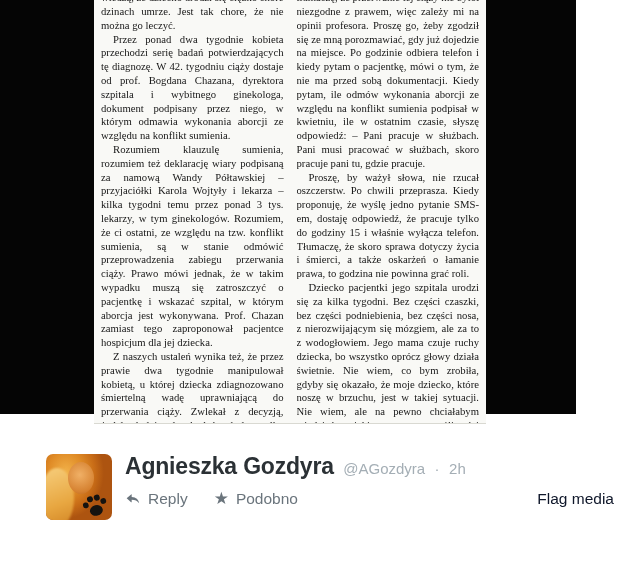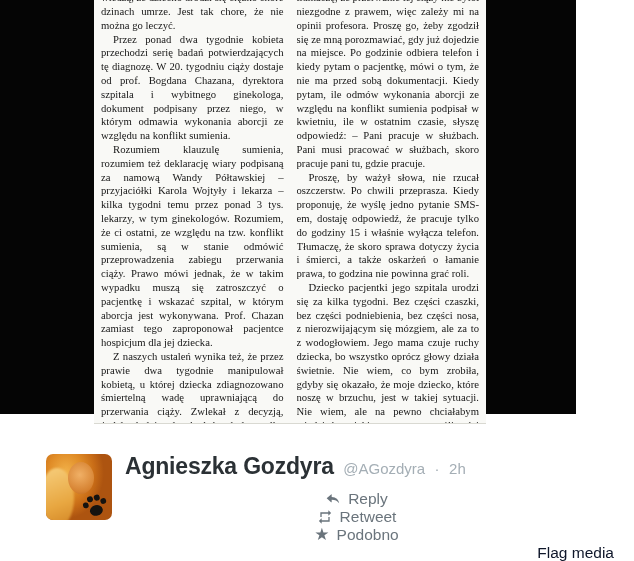--- a/index.html
+++ b/index.html
@@ -46,39 +46,39 @@
   .paw{position:absolute;right:2px;bottom:0px;width:30px;height:30px;transform:rotate(-14deg);}
   .paw svg{width:100%;height:100%;fill:#151310;}
   .tw-main{flex:1;min-width:0;padding-right:6px;}
   .byline{white-space:nowrap;line-height:24px;}
   .name{font-size:23px;font-weight:bold;color:#2b3135;letter-spacing:-0.2px;}
   .meta{font-size:15px;color:#a4aeb5;margin-left:5px;}
   .tw-text{
     margin-top:2px;font-size:17.5px;line-height:24px;color:#5a6166;max-width:478px;
   }
   .tw-link{color:#5a6166;text-decoration:none;word-break:break-all;}
-  .actions{display:flex;align-items:center;margin-top:9px;color:#6a747c;font-size:15.5px;flex-direction:column;}
+  .actions{display:flex;align-items:center;margin-top:9px;color:#6a747c;font-size:15.5px;}
   .action{display:flex;align-items:center;gap:7px;margin-right:26px;cursor:pointer;}
   .action svg{width:16px;height:16px;fill:#6a747c;display:block;}
   .star-glyph{font-size:17px;line-height:16px;color:#6a747c;}
   .flag{margin-left:auto;color:#0f172a;font-size:15.5px;cursor:pointer;}
 </style>
 </head>
 <body>
 
 <div class="photo">
   <div class="band band-left"></div>
   <div class="band band-right"></div>
   <div class="page">
     <div class="col">
       <div class="partial-line">
           <span>wiedzą, że dziecko urodzi się ciężko chore i w pierwszych go</span>
         </div>
       <p>dzinach umrze. Jest tak chore, że nie można go leczyć.</p>
-      <p class="indent">Przez ponad dwa tygodnie kobieta przechodzi serię badań potwierdzających tę diagnozę. W 20. tygodniu ciąży dostaje od prof. Bogdana Chazana, dyrektora szpitala i wybitnego ginekologa, dokument podpisany przez niego, w którym odmawia wykonania aborcji ze względu na konflikt sumienia.</p>
+      <p class="indent">Przez ponad dwa tygodnie kobieta przechodzi serię badań potwierdzających tę diagnozę. W 42. tygodniu ciąży dostaje od prof. Bogdana Chazana, dyrektora szpitala i wybitnego ginekologa, dokument podpisany przez niego, w którym odmawia wykonania aborcji ze względu na konflikt sumienia.</p>
       <p class="indent">Rozumiem klauzulę sumienia, rozumiem też deklarację wiary podpisaną za namową Wandy Półtawskiej – przyjaciółki Karola Wojtyły i lekarza – kilka tygodni temu przez ponad 3 tys. lekarzy, w tym ginekologów. Rozumiem, że ci ostatni, ze względu na tzw. konflikt sumienia, są w stanie odmówić przeprowadzenia zabiegu przerwania ciąży. Prawo mówi jednak, że w takim wypadku muszą się zatroszczyć o pacjentkę i wskazać szpital, w którym aborcja jest wykonywana. Prof. Chazan zamiast tego zaproponował pacjentce hospicjum dla jej dziecka.</p>
       <p class="indent">Z naszych ustaleń wynika też, że przez prawie dwa tygodnie manipulował kobietą, u której dziecka zdiagnozowano śmiertelną wadę uprawniającą do przerwania ciąży. Zwlekał z decyzją, żądał kolejnych badań, byle tylko doprowadzić do tego, by nie mogła zgodnie z prawem przerwać ciąży. – Mam wiele pacjentek, nie mam przed sobą dokumentacji. Poza tym nie wiem, jak moje wypowiedzi zostaną wykorzystane.</p>
     </div>
     <div class="col">
       <div class="partial-line">
           <span>tłumaczę, że przerwanie tej ciąży nie byłoby przecież</span>
         </div>
       <p>niezgodne z prawem, więc zależy mi na opinii profesora. Proszę go, żeby zgodził się ze mną porozmawiać, gdy już dojedzie na miejsce. Po godzinie odbiera telefon i kiedy pytam o pacjentkę, mówi o tym, że nie ma przed sobą dokumentacji. Kiedy pytam, ile odmów wykonania aborcji ze względu na konflikt sumienia podpisał w kwietniu, ile w ostatnim czasie, słyszę odpowiedź: – Pani pracuje w służbach. Pani musi pracować w służbach, skoro pracuje pani tu, gdzie pracuje.</p>
       <p class="indent">Proszę, by ważył słowa, nie rzucał oszczerstw. Po chwili przeprasza. Kiedy proponuję, że wyślę jedno pytanie SMS-em, dostaję odpowiedź, że pracuje tylko do godziny 15 i właśnie wyłącza telefon. Tłumaczę, że skoro sprawa dotyczy życia i śmierci, a także oskarżeń o łamanie prawa, to godzina nie powinna grać roli.</p>
       <p class="indent">Dziecko pacjentki jego szpitala urodzi się za kilka tygodni. Bez części czaszki, bez części podniebienia, bez części nosa, z nierozwijającym się mózgiem, ale za to z wodogłowiem. Jego mama czuje ruchy dziecka, bo wszystko oprócz głowy działa świetnie. Nie wiem, co bym zrobiła, gdyby się okazało, że moje dziecko, które noszę w brzuchu, jest w takiej sytuacji. Nie wiem, ale na pewno chciałabym wiedzieć, jakie mam możliwości działania, jakie są moje prawa. Przede wszystkim chciałabym mieć pewność, że prawo jest po mojej stronie i że lekarze są zobowiązani, by je respektować.</p>
@@ -110,27 +110,19 @@
     <div class="actions">
       <span class="action">
         <span>
             <svg viewBox="0 0 24 24">
               <path d="M10 9V5.5c0-.45-.54-.67-.85-.35L2.5 11l6.65 5.85c.31.32.85.1.85-.35V13c5.1 0 8.6 1.7 11.2 5.2-1.1-5.4-4.3-8.7-11.2-9.2z"></path>
             </svg>
           </span>
         <span>Reply</span>
       </span>
       <span class="action">
-        <span>
-            <svg viewBox="0 0 24 24">
-              <path d="M7 7h10v3.2l4.2-4.1L17 2v3H5v7h2V7zm10 10H7v-3.2L2.8 17.9 7 22v-3h12v-7h-2v5z"></path>
-            </svg>
-          </span>
-        <span>Retweet</span>
-      </span>
-      <span class="action">
         <span class="star-glyph">★</span>
         <span>Podobno</span>
       </span>
       <span class="flag">Flag media</span>
     </div>
   </div>
 </div>
 
 </body></html>

